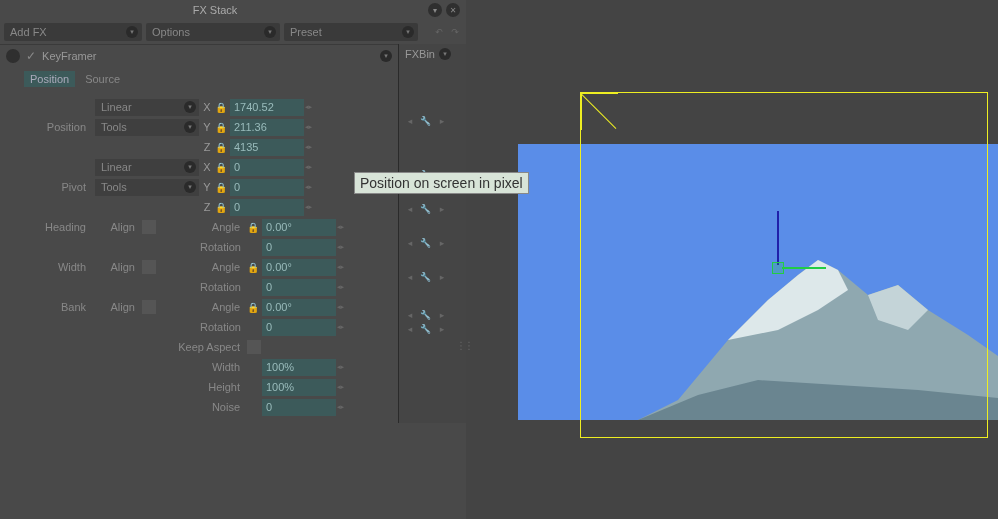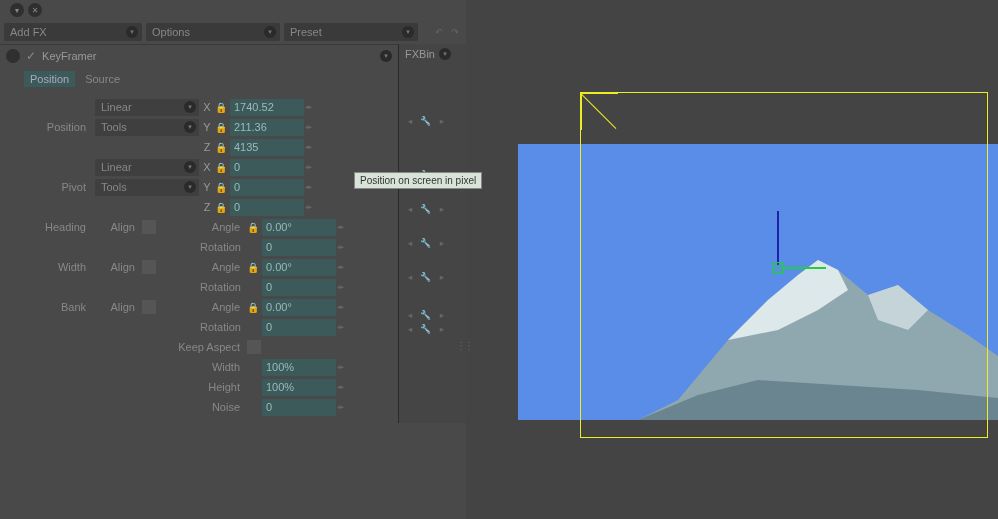--- a/index.html
+++ b/index.html
@@ -40,39 +40,40 @@
 .lbl-1 { width: 94px; text-align: right; padding-right: 8px; }
 .lbl-2 { width: 46px; text-align: right; padding-right: 6px; }
 .dd-mini { width: 104px; background: #3f3f3f; display: flex; align-items: center; justify-content: space-between; padding: 0 3px 0 6px; height: 17px; cursor: pointer; }
 .axis { width: 14px; text-align: center; color: #999; }
 .lock { width: 14px; height: 14px; display: inline-flex; align-items: center; justify-content: center; color: #a08050; font-size: 10px; }
 .input-val { width: 74px; height: 17px; background: #3c5a5a; color: #9bb; border: none; padding: 0 4px; font-size: 11px; }
 .arrow-lr { display: flex; gap: 1px; font-size: 7px; color: #666; }
 .side-controls { display: flex; align-items: center; gap: 2px; padding-left: 4px; }
 .mini-icon { width: 14px; height: 14px; display: inline-flex; align-items: center; justify-content: center; color: #666; font-size: 9px; }
 
-.tooltip { position: absolute; left: 354px; top: 172px; background: #d8e4d8; color: #333; padding: 2px 5px; font-size: 10px; border: 1px solid #888; z-index: 10; }
+.tooltip { position: absolute; left: 354px; top: 172px; background: #d8e4d8; color: #333; padding: 2px 5px; font-size: 14px; border: 1px solid #888; z-index: 10; }
 
 .canvas-frame { position: absolute; left: 580px; top: 92px; width: 408px; height: 346px; border: 1px solid #eeee22; }
 .canvas-frame::before { content: ""; position: absolute; left: 0; top: 0; width: 36px; height: 36px; border-top: 1px solid #eeee22; border-left: 1px solid #eeee22; transform: rotate(0deg); }
 .diag { position: absolute; left: 0; top: 0; width: 50px; height: 1px; background: #eeee22; transform-origin: left top; transform: rotate(45deg); }
 .sky { position: absolute; left: 518px; top: 144px; width: 480px; height: 276px; background: #5a8de8; overflow: hidden; }
 .mountain { position: absolute; bottom: 0; right: -20px; width: 380px; height: 180px; }
 .mountain svg { width: 100%; height: 100%; }
 .marker-v { position: absolute; left: 777px; top: 211px; width: 2px; height: 54px; background: #2020aa; }
 .marker-box { position: absolute; left: 772px; top: 262px; width: 12px; height: 12px; border: 1px solid #22cc44; background: rgba(34,204,68,0.2); }
 .marker-h { position: absolute; left: 782px; top: 267px; width: 44px; height: 2px; background: #22cc44; }
 .drag-grip { position: absolute; left: 456px; top: 340px; width: 5px; height: 16px; color: #666; font-size: 10px; letter-spacing: -2px; }
 </style>
 </head>
 <body>
 
 <div class="panel-left">
 
   <div class="header">
+    <span class="header-title">FX Stack</span>
     <span class="icon-btn">▾</span>
     <span class="icon-btn">✕</span>
   </div>
 
   <div class="toolbar">
     <div class="dropdown dropdown-s">
       <span>Add FX</span>
       <span class="chev">▾</span>
     </div>
     <div class="dropdown dropdown-m">

